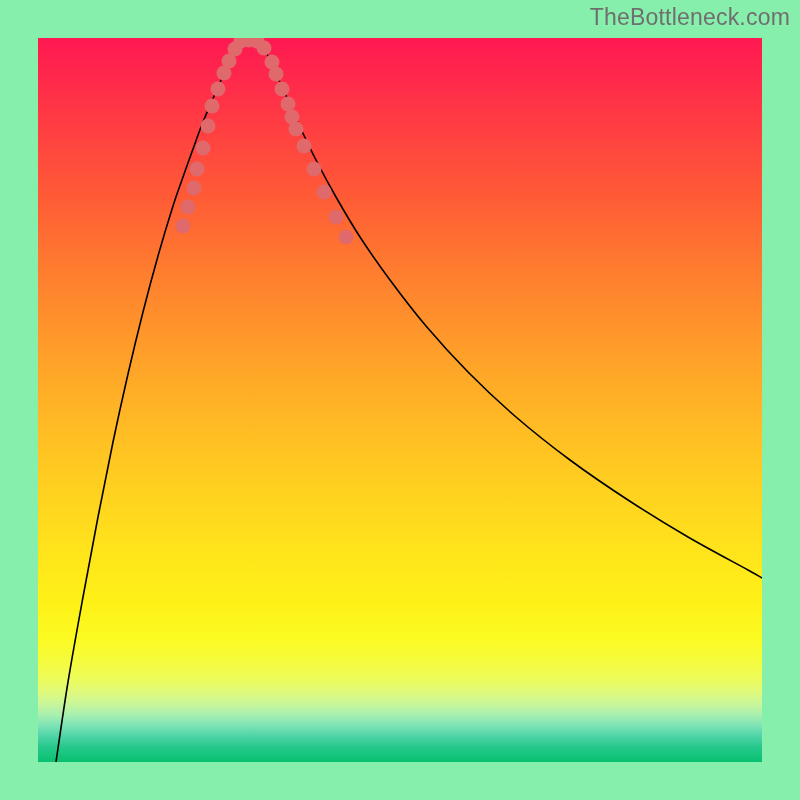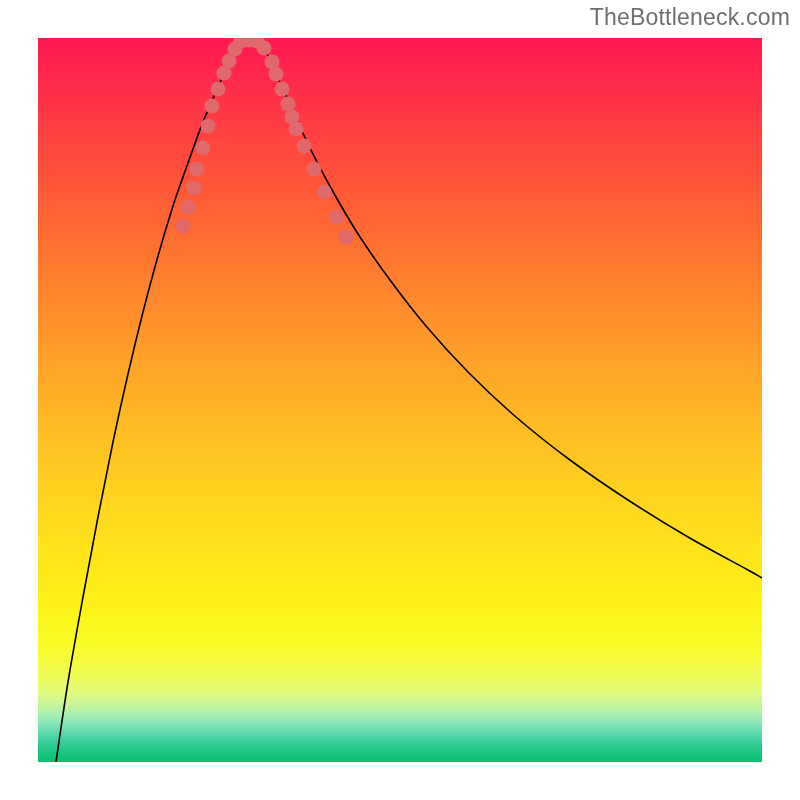--- a/index.html
+++ b/index.html
@@ -10,21 +10,21 @@
     background: #000;
     overflow: hidden;
     font-family: Arial, Helvetica, sans-serif;
   }
   .frame {
     position: absolute;
     left: 0;
     top: 0;
     width: 800px;
     height: 800px;
-    background: #ffffff;
+    background: #86efac;
   }
   .plot {
     position: absolute;
     left: 38px;
     top: 38px;
     width: 724px;
     height: 724px;
     overflow: hidden;
   }
   .gradient {

